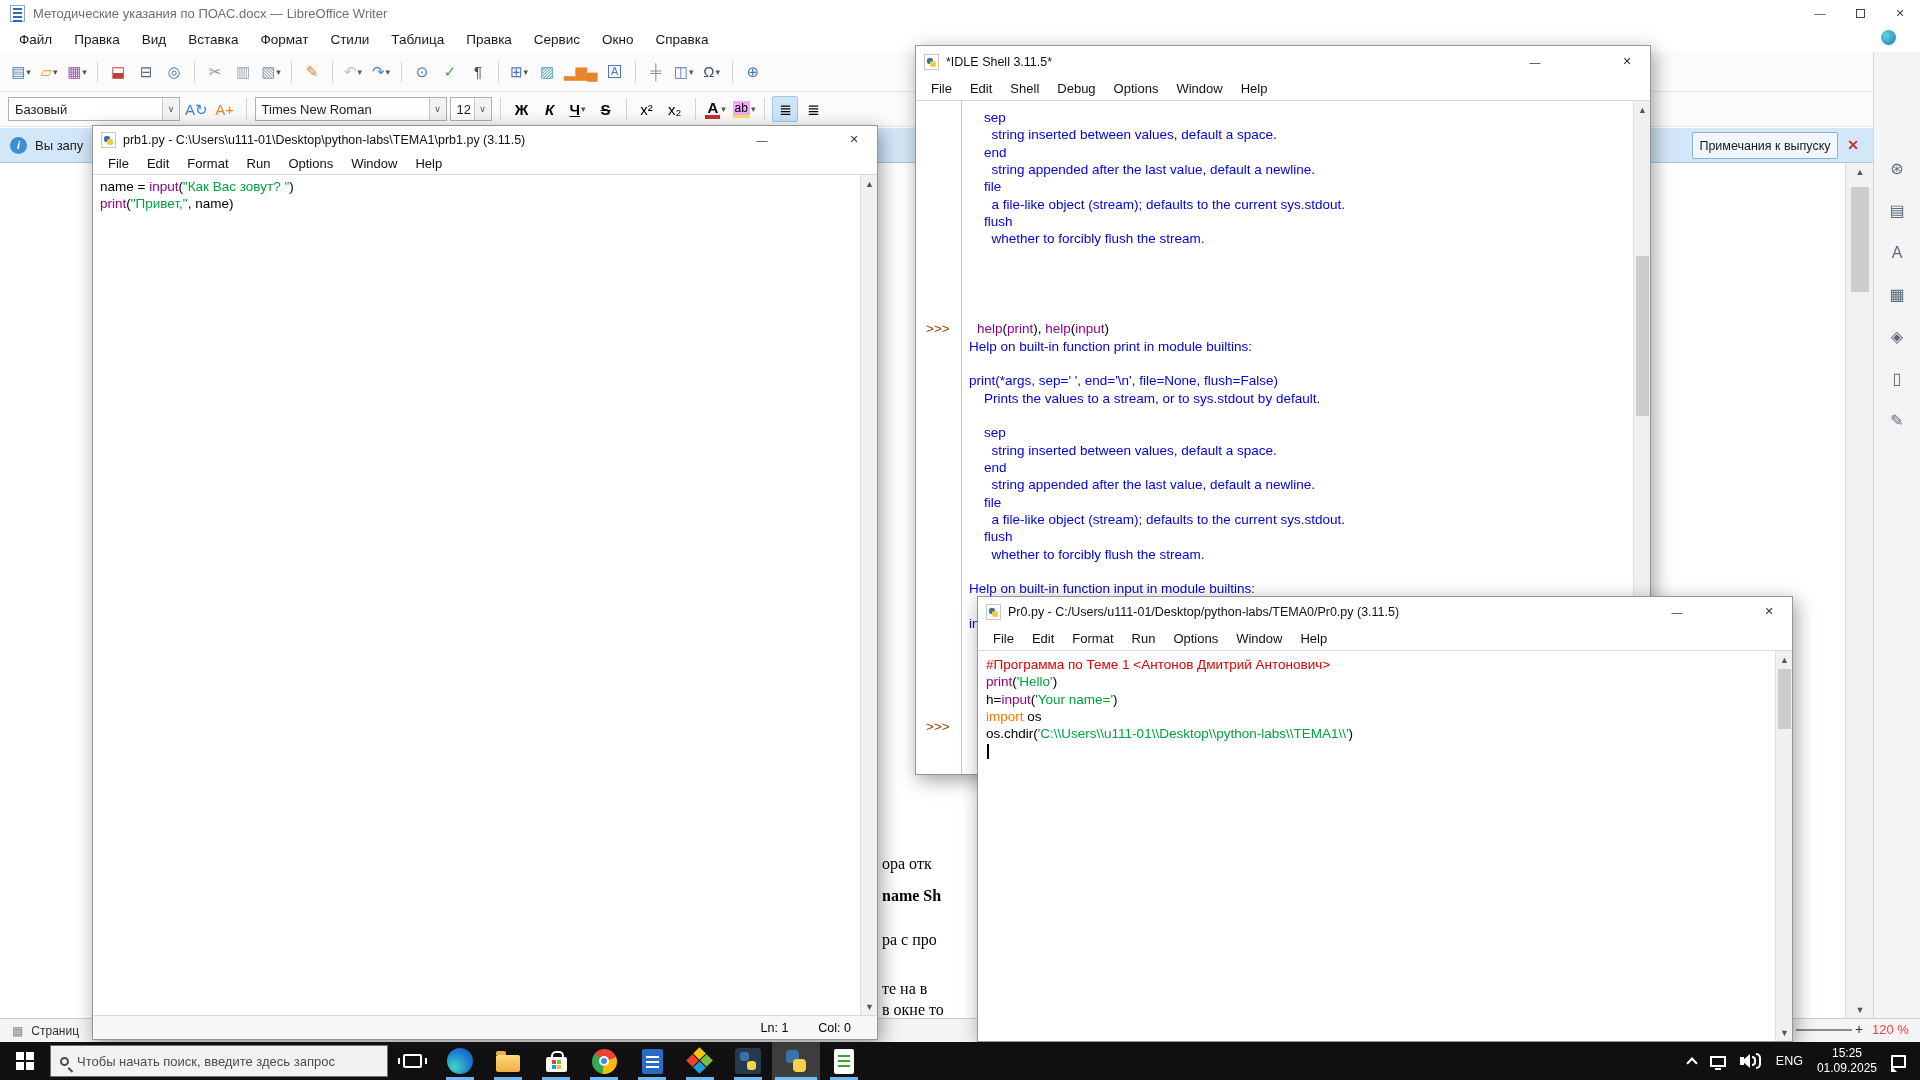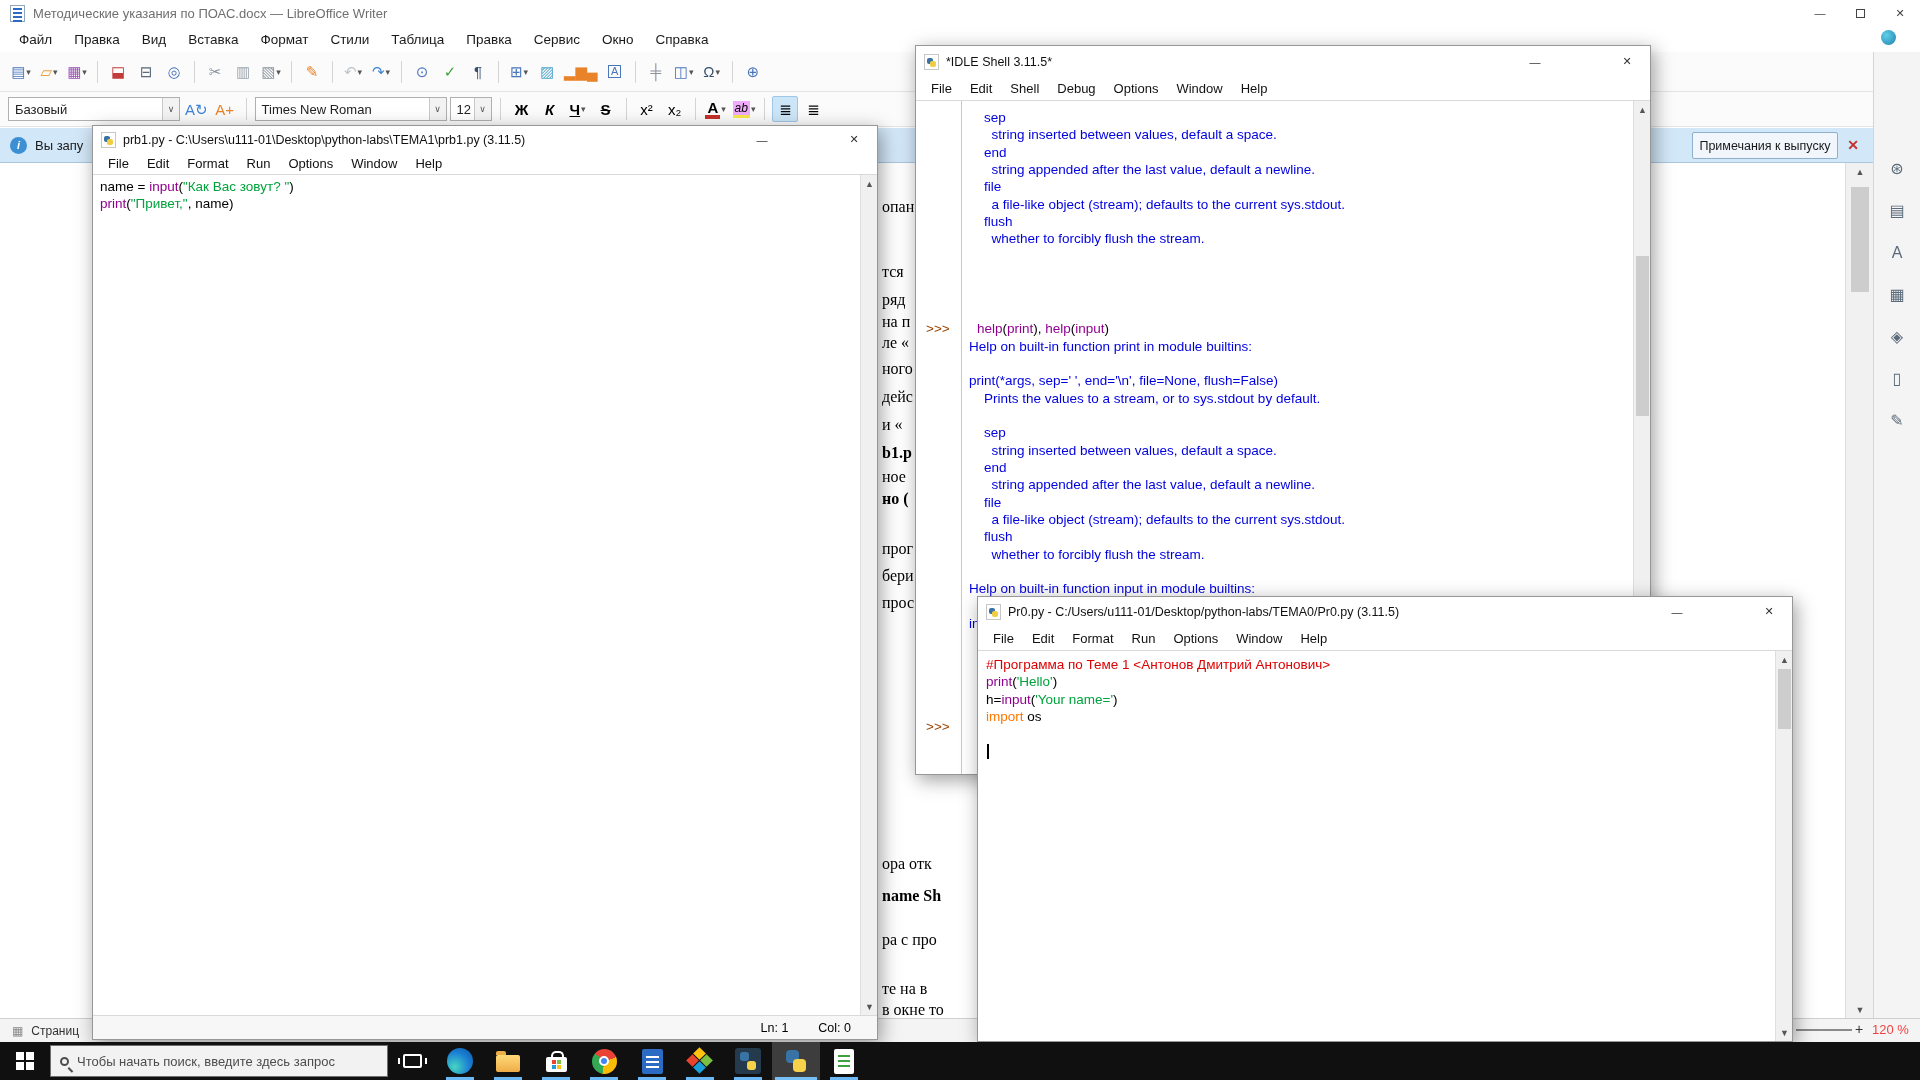--- a/index.html
+++ b/index.html
@@ -28,21 +28,21 @@
   .tbtn{height:26px;min-width:26px;display:flex;align-items:center;justify-content:center;
     font-size:15px;border-radius:2px;padding:0 2px;position:relative}
   .tbtn .g{line-height:1}
   .tbtn .darr{font-size:9px;color:#555;margin-left:1px}
   .tsep{width:1px;height:22px;background:#d4d4d4;margin:0 5px;flex:none}
   .tbtn.boxed .g{border:1px solid #4a76bc;font-size:11px;padding:0 2px;color:#4a76bc}
   .tbtn.it .g{font-style:italic}
   .tbtn.ul .g{text-decoration:underline}
   .tbtn.st .g{text-decoration:line-through}
   .tbtn.fc .g{border-bottom:4px solid #c4302b;padding:0 2px}
-  .tbtn.hl .g{background:#f0abfc;font-size:12px;font-style:italic;padding:1px 2px;border-bottom:3px solid #f7e94d}
+  .tbtn.hl .g{background:#f0abfc;font-size:12px;padding:1px 2px;border-bottom:3px solid #f7e94d}
   .tbtn.act{background:#cde6f7;border:1px solid #9ec7e8}
   .combo{height:24px;background:#fff;border:1px solid #b0b0b0;display:flex;align-items:center;
     font-size:13px;color:#222;position:relative;flex:none}
   .combo .cval{padding:0 6px;white-space:nowrap;overflow:hidden;flex:1}
   .combo .cbtn{width:17px;height:100%;border-left:1px solid #c9c9c9;display:flex;align-items:center;
     justify-content:center;font-size:9px;color:#555;background:#f3f3f3}
   
   #lo-infobar{position:absolute;left:0;top:128px;width:1920px;height:35px;background:#d2e7f8;
     border-bottom:1px solid #a9c6de;display:flex;align-items:center;padding:0 10px;font-size:13px;color:#1a1a1a}
   .ibicon{width:17px;height:17px;border-radius:50%;background:#3d8fd4;color:#fff;display:flex;
@@ -345,36 +345,20 @@
   </div>
 
   <div id="lo-infobar">
     <span class="ibicon">i</span>
     <span>Вы запу</span>
   </div>
   <div id="ib-btn">Примечания к выпуску</div>
   <div id="ib-close">✕</div>
 
   <div id="lo-doc">
-    <div class="fragbox" style="left:878px;top:0;width:37px;height:855px">
-        <span class="frag" style="top: 35px;">опан</span>
-        <span class="frag" style="top: 100px;">тся</span>
-        <span class="frag" style="top: 128px;">ряд</span>
-        <span class="frag" style="top: 150px;">на п</span>
-        <span class="frag" style="top: 171px;">ле «</span>
-        <span class="frag" style="top: 197px;">ного</span>
-        <span class="frag" style="top: 225px;">дейс</span>
-        <span class="frag" style="top: 253px;">и «</span>
-        <span class="frag b" style="top: 281px;">b1.p</span>
-        <span class="frag" style="top: 305px;">ное</span>
-        <span class="frag b" style="top: 327px;">но (</span>
-        <span class="frag" style="top: 377px;">прог</span>
-        <span class="frag" style="top: 404px;">бери</span>
-        <span class="frag" style="top: 431px;">прос</span>
-      </div>
     <div class="fragbox" style="left:878px;top:612px;width:99px;height:243px">
         <span class="frag" style="top: 80px;">ора отк</span>
         <span class="frag b" style="top: 112px;">name Sh</span>
         <span class="frag" style="top: 156px;">ра с про</span>
         <span class="frag" style="top: 205px;">те на в</span>
         <span class="frag" style="top: 226px;">в окне то</span>
       </div>
   </div>
 
   <div id="lo-vscroll">
@@ -542,20 +526,21 @@
       <span class="mitem">Options</span>
       <span class="mitem">Window</span>
       <span class="mitem">Help</span>
     </div>
   <div class="idlebody" style="position:absolute;left:0;top:54px;right:0;bottom:0;padding:5px 0 0 8px">
     <div class="caret" style="left:9px;top:93px"></div>
   <div class="cline"><span class="c-red">#Программа по Теме 1 &lt;Антонов Дмитрий Антонович&gt;</span></div>
       <div class="cline"><span class="c-pur">print</span><span class="c-blk">(</span><span class="c-grn">'Hello'</span><span class="c-blk">)</span></div>
       <div class="cline"><span class="c-blk">h=</span><span class="c-pur">input</span><span class="c-blk">(</span><span class="c-grn">'Your name='</span><span class="c-blk">)</span></div>
       <div class="cline"><span class="c-org">import</span><span class="c-blk"> os</span></div>
+      <div class="cline"><span class="c-blk">os.chdir(</span><span class="c-grn">'C:\\Users\\u111-01\\Desktop\\python-labs\\TEMA1\\'</span><span class="c-blk">)</span></div>
     </div>
   <div class="vscroll" style="top:54px;bottom:0;right:0">
     <span class="sarrow" style="top:0;width:17px">▲</span>
     <div class="vthumb" style="top:18px;height:60px"></div>
     <span class="sarrow" style="bottom:0;width:17px">▼</span>
   </div>
 </div>
 
 <div id="taskbar">
   <div id="start">
@@ -625,13 +610,29 @@
     </div>
   <div class="tbbtn">
       <span class="i-greendoc">
         <i></i>
         <i></i>
         <i></i>
       </span>
       <i class="uline"></i>
     </div>
 
+  <div id="tray">
+    <span class="trchev"></span>
+    <span class="trnet"></span>
+    <span class="spk">
+        <i class="sb"></i>
+        <i class="sc"></i>
+        <i class="w1"></i>
+        <i class="w2"></i>
+      </span>
+    <span id="trlang">ENG</span>
+    <span id="trclock">
+      <span style="display:block">15:25</span>
+      <span style="display:block">01.09.2025</span>
+    </span>
+    <span class="trac"></span>
+  </div>
 </div>
 
 </body></html>

